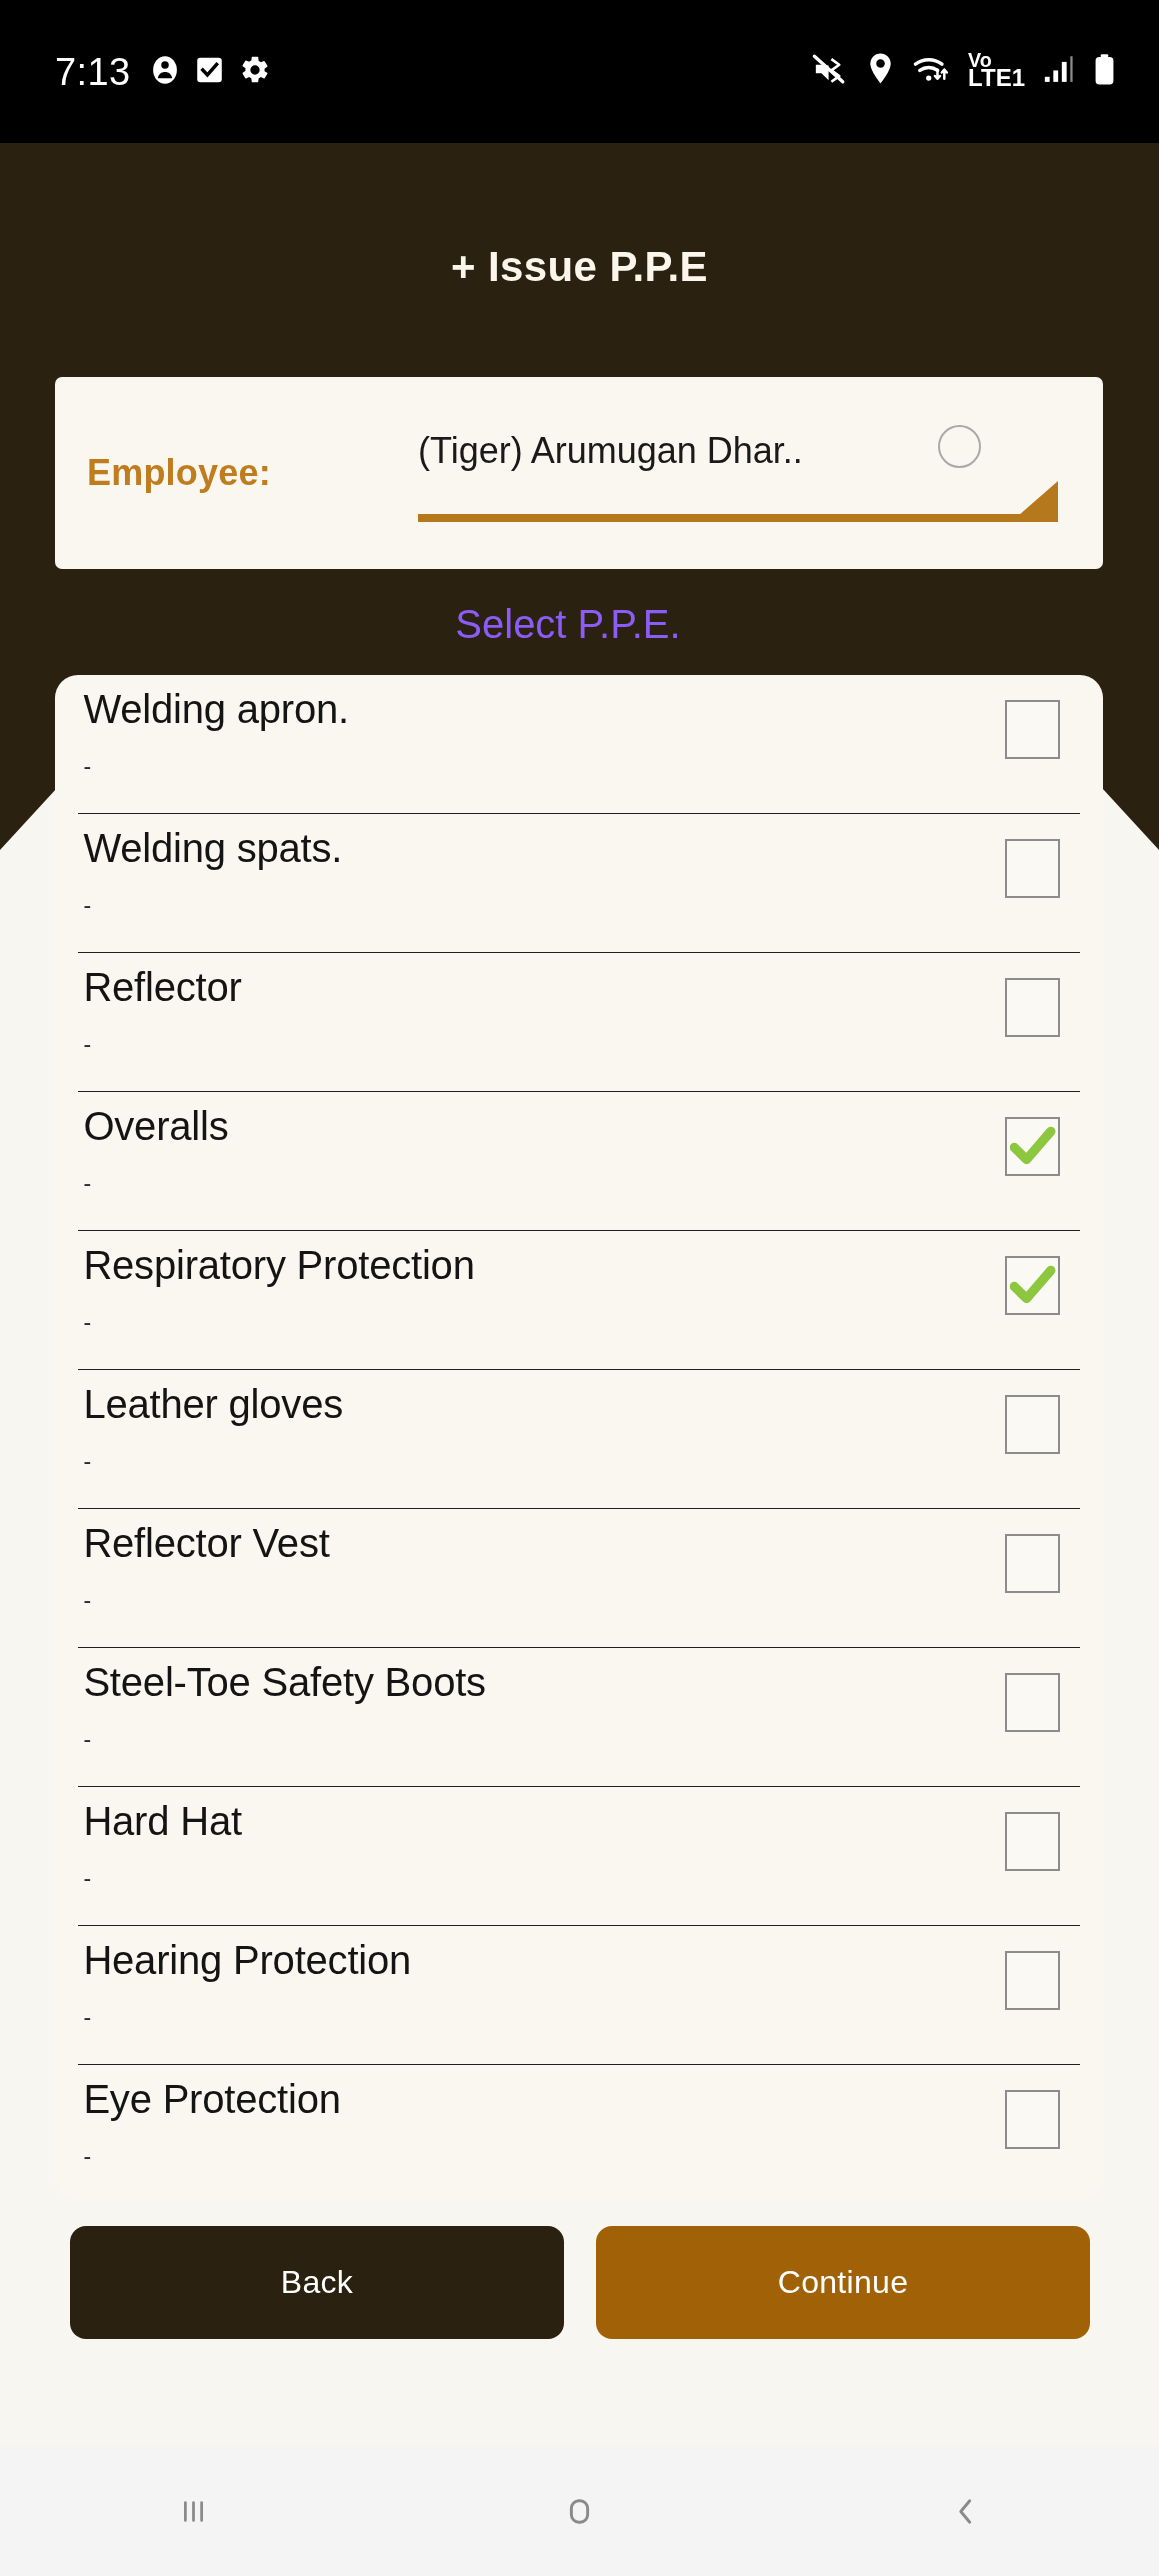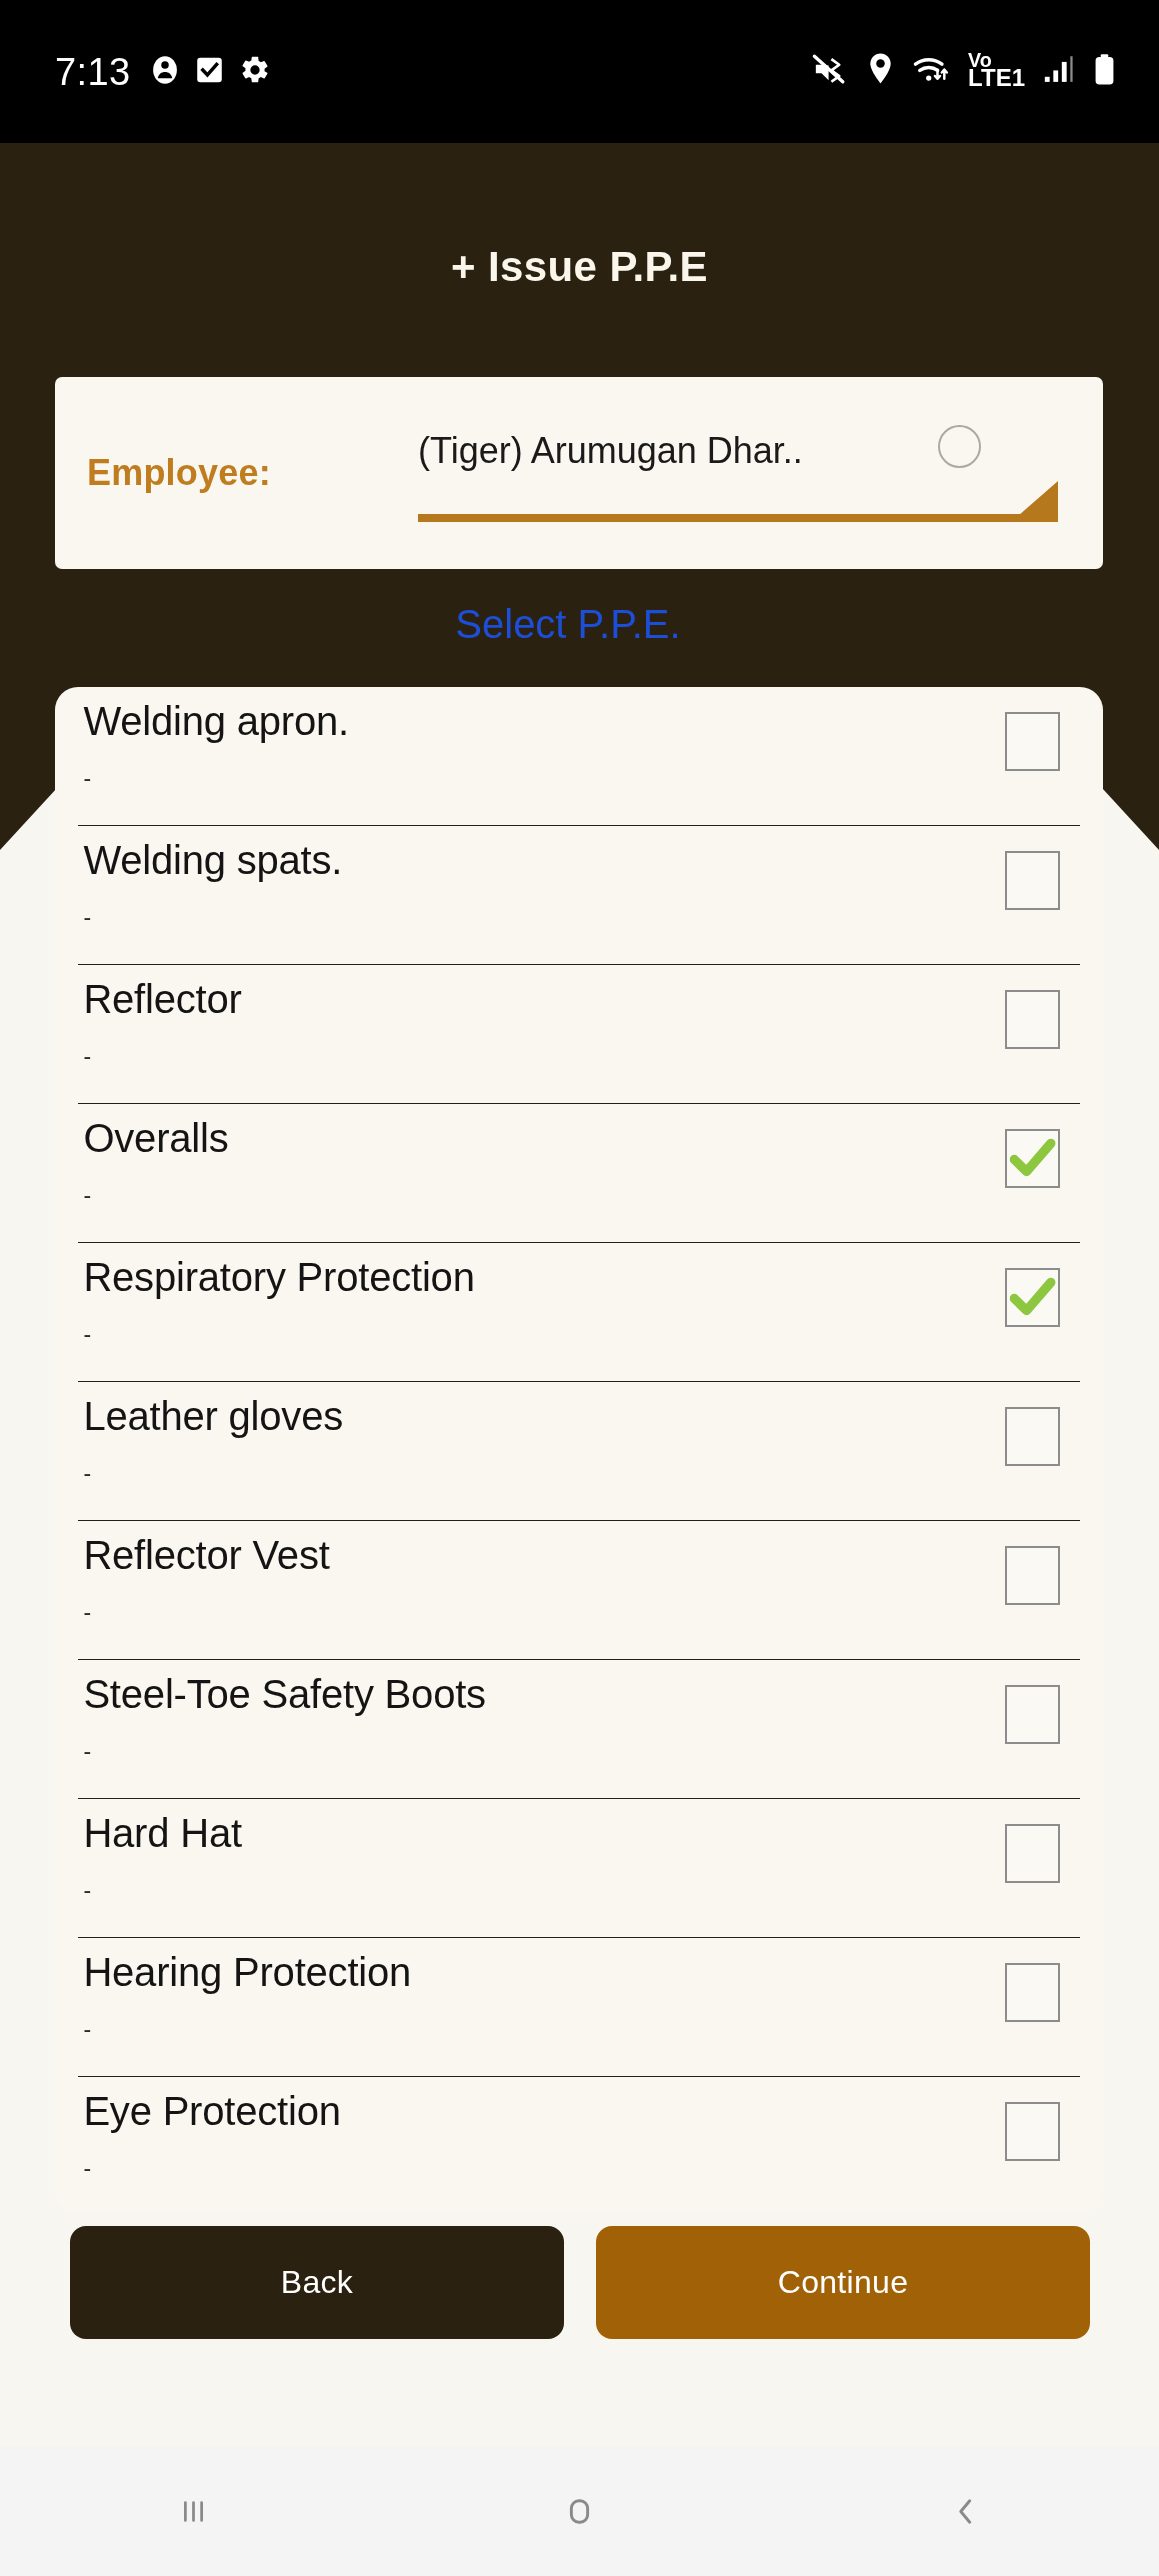--- a/index.html
+++ b/index.html
@@ -132,38 +132,37 @@
     border-left: 47px solid transparent;
     border-bottom: 41px solid #B5781D;
   }
 
   
   #select-ppe-label {
     position: absolute;
     top: 602px; left: 0;
     width: 1136px;
     text-align: center;
-    color: #1d4ed8;
+    color: #8b5cf6;
     font-size: 40px;
     font-weight: 400;
     z-index: 20;
   }
 
   
   #ppe-card {
     position: absolute;
     top: 675px; left: 55px;
     width: 1048px;
     height: 1525px;
     background: #FAF7F0;
     border-radius: 23px;
     z-index: 20;
     padding: 0 23px;
     overflow: hidden;
-    margin-top: 12px;
   }
   .ppe-row {
     position: relative;
     height: 139px;
     display: flex;
     align-items: flex-start;
     border-bottom: 1.8px solid #23201b;
     padding-top: 12.5px;
   }
   .ppe-row:last-child { border-bottom: none; }

